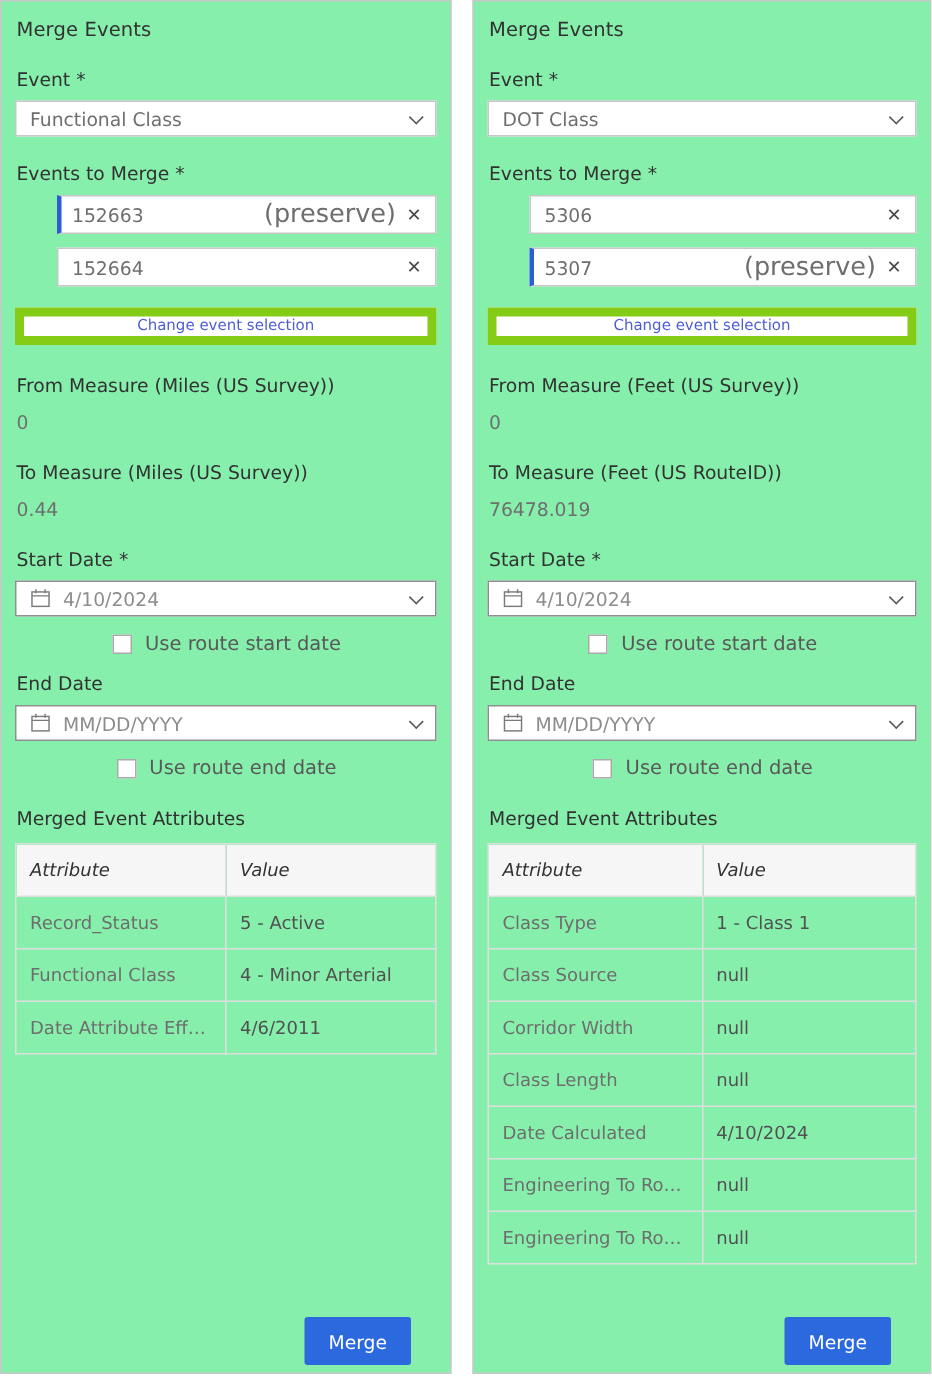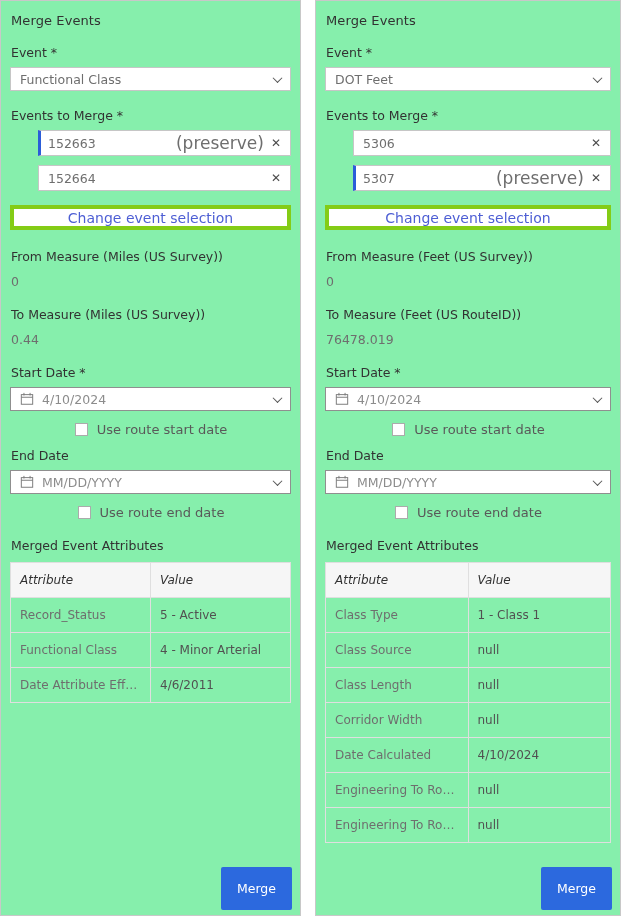--- a/index.html
+++ b/index.html
@@ -28,22 +28,22 @@
   .event-input {
     display: flex; align-items: center; border: 1px solid #c6c6c6;
     height: 26px; padding: 0 9px; font-size: 12.5px; color: #6e6e6e;
     margin-bottom: 9px; background: #fff; margin-left: 28px;
   }
   .event-input.preserve { border-left: 3px solid #2b5dd8; padding-left: 7px; }
   .event-id { flex: 1; }
   .preserve-tag { color: #6e6e6e; font-size: 17px; margin-right: 7px; }
   .x-icon { color: #4c4c4c; font-size: 12px; cursor: pointer; line-height: 1; }
   .outline-btn {
-    display: block; width: 100%; background: #fff; border: 4px solid #84cc16;
-    color: #4d5ed4; height: 25px; font-size: 14px; margin: 5px 0 19px 0;
+    display: block; width: 100%; background: #fff; border: 6px solid #84cc16;
+    color: #4d5ed4; height: 25px; font-size: 10px; margin: 5px 0 19px 0;
     font-family: inherit; cursor: pointer;
   }
   .meas-label { font-size: 12.5px; color: #323232; margin: 0 0 0 1px; }
   .meas-value { font-size: 12.5px; color: #6e6e6e; margin: 10px 0 18px 1px; }
   .date-field {
     display: flex; align-items: center; gap: 8px; border: 1px solid #8f8f8f;
     height: 24px; padding: 0 9px; color: #8c8c8c; font-size: 12.5px;
     margin-bottom: 9px; background: #fff; cursor: pointer;
   }
   .date-field .date-text { flex: 1; }
@@ -55,23 +55,23 @@
   table.attrs { width: 100%; border-collapse: collapse; table-layout: fixed; font-size: 12px; }
   table.attrs th, table.attrs td {
     border: 1px solid #dfdfdf; text-align: left; padding: 10px 8px 10px 9px;
     white-space: nowrap; overflow: hidden; text-overflow: ellipsis;
   }
   table.attrs th { background: #f6f6f6; color: #323232; font-weight: normal; font-style: italic; }
   table.attrs col.c1 { width: 50%; }
   td.attr { color: #6e6e6e; }
   td.val  { color: #515151; }
   .merge-btn {
-    position: absolute; right: 8px; bottom: 5px;
+    position: absolute; right: 26px; bottom: 5px;
     background: #2c69de; color: #fff; border: none; border-radius: 2px;
-    height: 43px; padding: 0 16px; font-size: 12.5px; font-family: inherit; cursor: pointer;
+    height: 32px; padding: 0 16px; font-size: 12.5px; font-family: inherit; cursor: pointer;
   }
 </style>
 </head>
 <body>
 
 <div class="wrap">
 
   <div class="panel left">
     <div class="panel-title">Merge Events</div>
 
@@ -168,21 +168,21 @@
     </table>
 
     <button class="merge-btn">Merge</button>
   </div>
 
   <div class="panel right">
     <div class="panel-title">Merge Events</div>
 
     <div class="field-label">Event *</div>
     <div class="select">
-      <span>DOT Feet</span>
+      <span>DOT Class</span>
       <span class="chev"></span>
     </div>
 
     <div class="field-label">Events to Merge *</div>
     <div class="event-input">
       <span class="event-id">5306</span>
       <span class="x-icon">✕</span>
     </div>
     <div class="event-input preserve">
       <span class="event-id">5307</span>
@@ -252,25 +252,25 @@
       <tbody>
         <tr>
           <td class="attr">Class Type</td>
           <td class="val">1 - Class 1</td>
         </tr>
         <tr>
           <td class="attr">Class Source</td>
           <td class="val">null</td>
         </tr>
         <tr>
+          <td class="attr">Corridor Width</td>
+          <td class="val">null</td>
+        </tr>
+        <tr>
           <td class="attr">Class Length</td>
-          <td class="val">null</td>
-        </tr>
-        <tr>
-          <td class="attr">Corridor Width</td>
           <td class="val">null</td>
         </tr>
         <tr>
           <td class="attr">Date Calculated</td>
           <td class="val">4/10/2024</td>
         </tr>
         <tr>
           <td class="attr">Engineering To RouteID</td>
           <td class="val">null</td>
         </tr>

